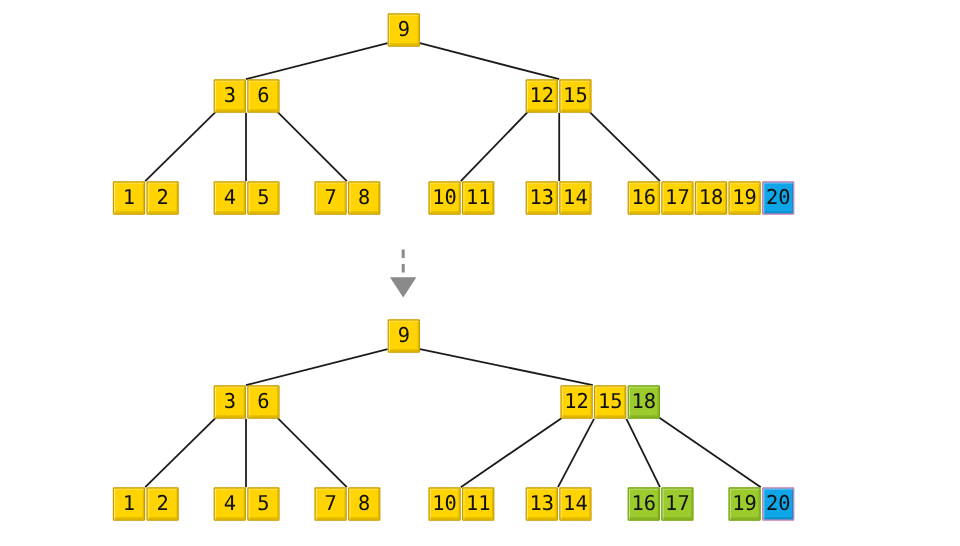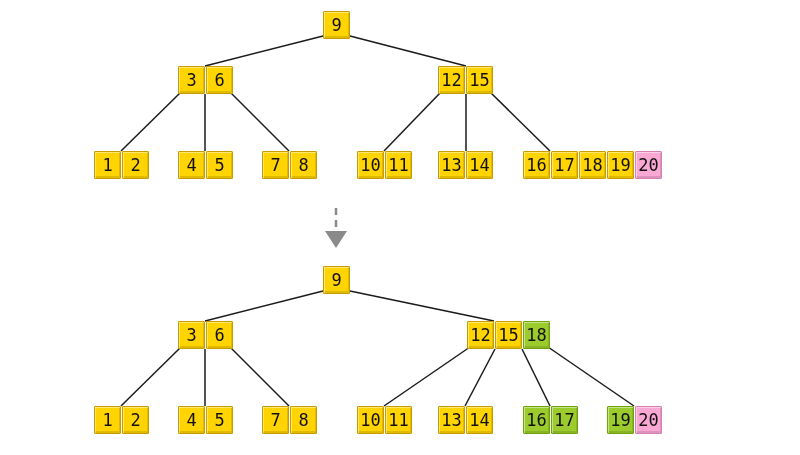--- a/index.html
+++ b/index.html
@@ -28,21 +28,21 @@
     display: flex; align-items: center; justify-content: center;
     font-size: 17px; line-height: 1;
     color: #111111;
     border: 1px solid;
     border-radius: 1px;
     box-shadow: inset 1px 1px 0 rgba(255,255,255,0.45),
                 inset -1px -2px 0 rgba(0,0,0,0.12);
   }
   .cell.yellow { background: #FFD400; border-color: #C89B00; }
   .cell.green  { background: #9CCB2D; border-color: #6FA40A; }
-  .cell.pink   { background: #f9a8d4; border-color: #DB7FB2; }
+  .cell.pink   { background: #0ea5e9; border-color: #DB7FB2; }
 </style>
 </head>
 <body>
 
 <div class="stage">
   <svg id="edge-layer" viewBox="0 0 800 455" xmlns="http://www.w3.org/2000/svg">
       <line x1="323" y1="36" x2="205" y2="66" stroke="#1b1b1b" stroke-width="1.5"></line>
       <line x1="350" y1="36" x2="466" y2="66" stroke="#1b1b1b" stroke-width="1.5"></line>
       <line x1="181" y1="92" x2="121" y2="151" stroke="#1b1b1b" stroke-width="1.5"></line>
       <line x1="205" y1="94" x2="205" y2="151" stroke="#1b1b1b" stroke-width="1.5"></line>

